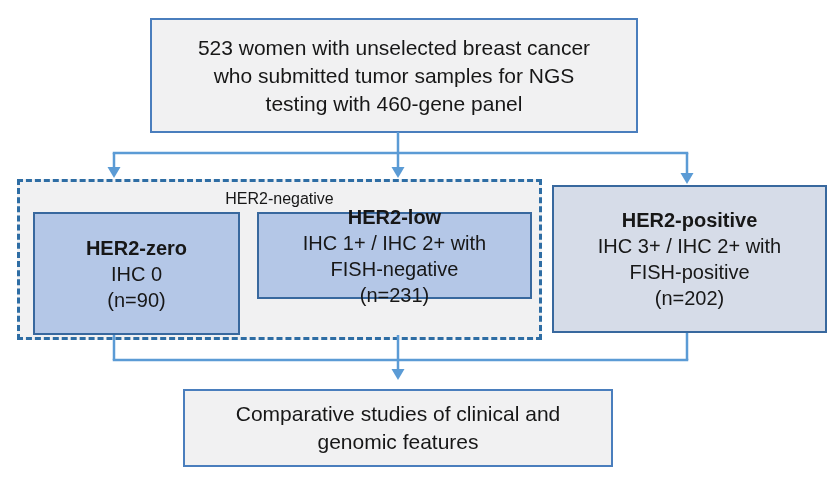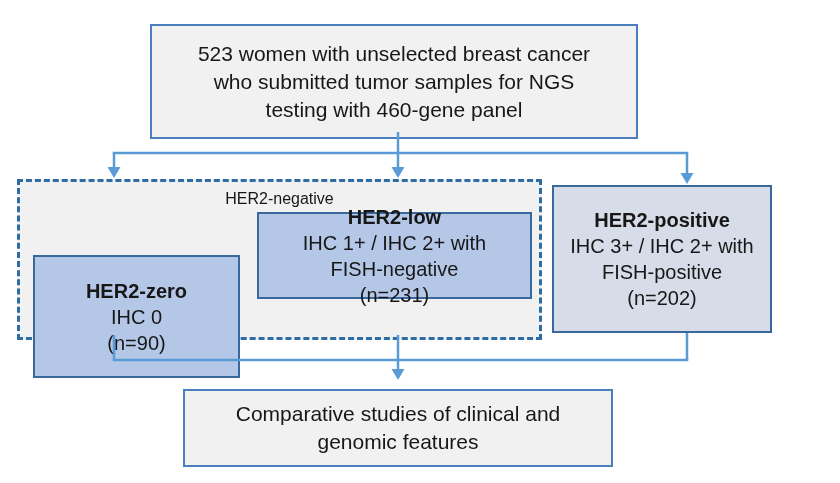--- a/index.html
+++ b/index.html
@@ -35,21 +35,21 @@
     align-items: center;
     text-align: center;
     z-index: 2;
   }
   .gray-box {
     background: var(--light-box-fill);
     border: 2px solid var(--outer-border);
     font-size: 21px;
     line-height: 28px;
   }
-  .top-box    { left: 150px; top: 24px;  width: 488px; height: 115px; }
+  .top-box    { left: 150px; top: 18px;  width: 488px; height: 115px; }
   .bottom-box { left: 183px; top: 389px; width: 430px; height: 78px; }
 
   .dashed-box {
     position: absolute;
     left: 17px; top: 179px;
     width: 525px; height: 161px;
     background: var(--light-box-fill);
     border: 3px dashed var(--dashed-border);
     z-index: 1;
   }
@@ -58,24 +58,24 @@
     text-align: center;
     font-size: 16px;
     line-height: 26px;
   }
   .blue-box {
     background: var(--blue-box-fill);
     border: 2px solid var(--inner-border);
     font-size: 20px;
     line-height: 26px;
   }
-  .zero-box { left: 33px;  top: 212px; width: 207px; height: 123px; margin-top: 43px; }
+  .zero-box { left: 33px;  top: 212px; width: 207px; height: 123px; }
   .low-box  { left: 257px; top: 212px; width: 275px; height: 87px; }
   .pos-box  {
-    left: 552px; top: 185px; width: 220px; height: 148px;
+    left: 552px; top: 185px; width: 275px; height: 148px;
     background: var(--positive-box-fill);
     border: 2px solid var(--inner-border);
     font-size: 20px;
     line-height: 26px;
   }
   .box-title { font-weight: bold; }
 </style>
 </head>
 <body>
 

